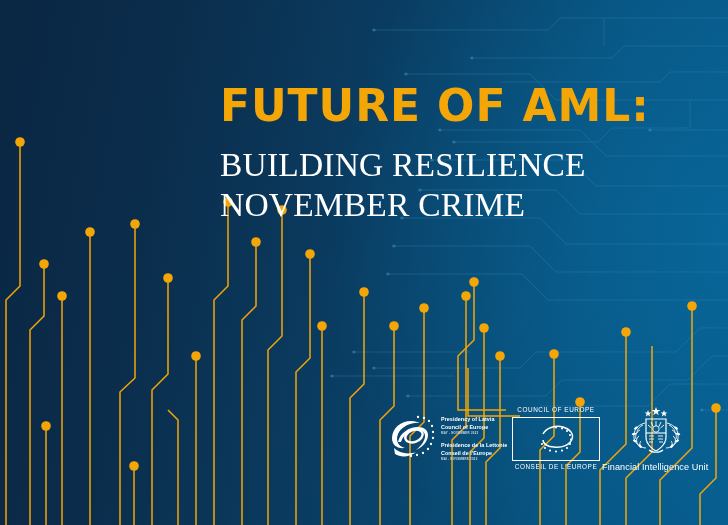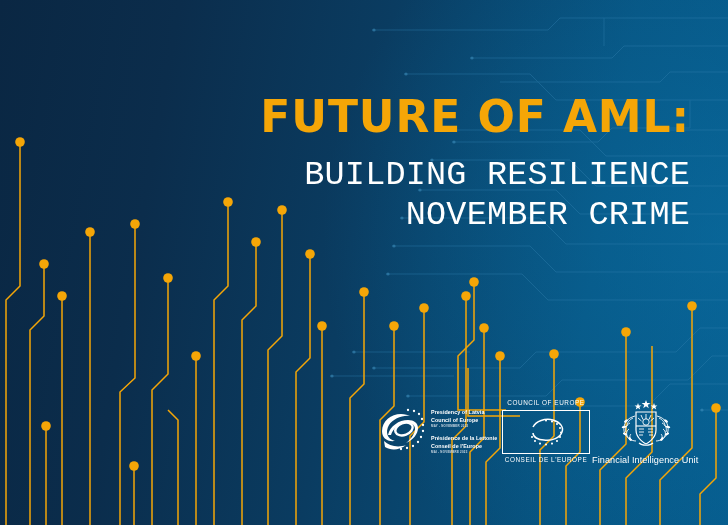--- a/index.html
+++ b/index.html
@@ -17,54 +17,53 @@
       radial-gradient(ellipse 90% 120% at 100% 45%, rgba(10,112,165,0.55) 0%, rgba(10,112,165,0.0) 62%),
       linear-gradient(100deg, #0a2743 0%, #0b2d4c 22%, #0a3c61 48%, #075380 78%, #065b8c 100%);
   }
   
   .layer { position:absolute; inset:0; width:728px; height:525px; }
   #bg-faint { opacity:1; }
   
   #title-block {
     position:absolute;
     right:38px;
-    top:95px;
+    top:84px;
     width:470px;
-    text-align:right;
     z-index:5;
   }
   #headline {
     color:#f5a607;
     font-size:44px;
     font-weight:bold;
     letter-spacing:0.9px;
     line-height:1.02;
     white-space:nowrap;
     font-family:"DejaVu Sans", sans-serif;
   }
   #subheadline {
     margin-top:16px;
     color:#ffffff;
     font-size:33.5px;
     font-weight:normal;
     line-height:1.185;
     letter-spacing:0.2px;
-    font-family:Liberation Mono, monospace;
+    font-family:Liberation Serif, serif;
   }
   #subheadline .sl { display:block; white-space:nowrap; }
   
   #logo-strip {
     position:absolute;
-    left:378px;
+    left:388px;
     top:398px;
     width:318px;
     height:80px;
     z-index:6;
     display:flex;
-    align-items:flex-start;
+    align-items:center;
   }
   .logo-cell { position:relative; }
   #logo-presidency { width:118px; height:66px; display:flex; align-items:center; }
   #presidency-emblem { width:50px; height:56px; flex:0 0 50px; }
   #presidency-text { margin-left:3px; padding-top:3px; }
   .pres-line {
     color:#ffffff;
     font-family:"Liberation Sans", sans-serif;
     font-size:5.4px;
     font-weight:bold;

